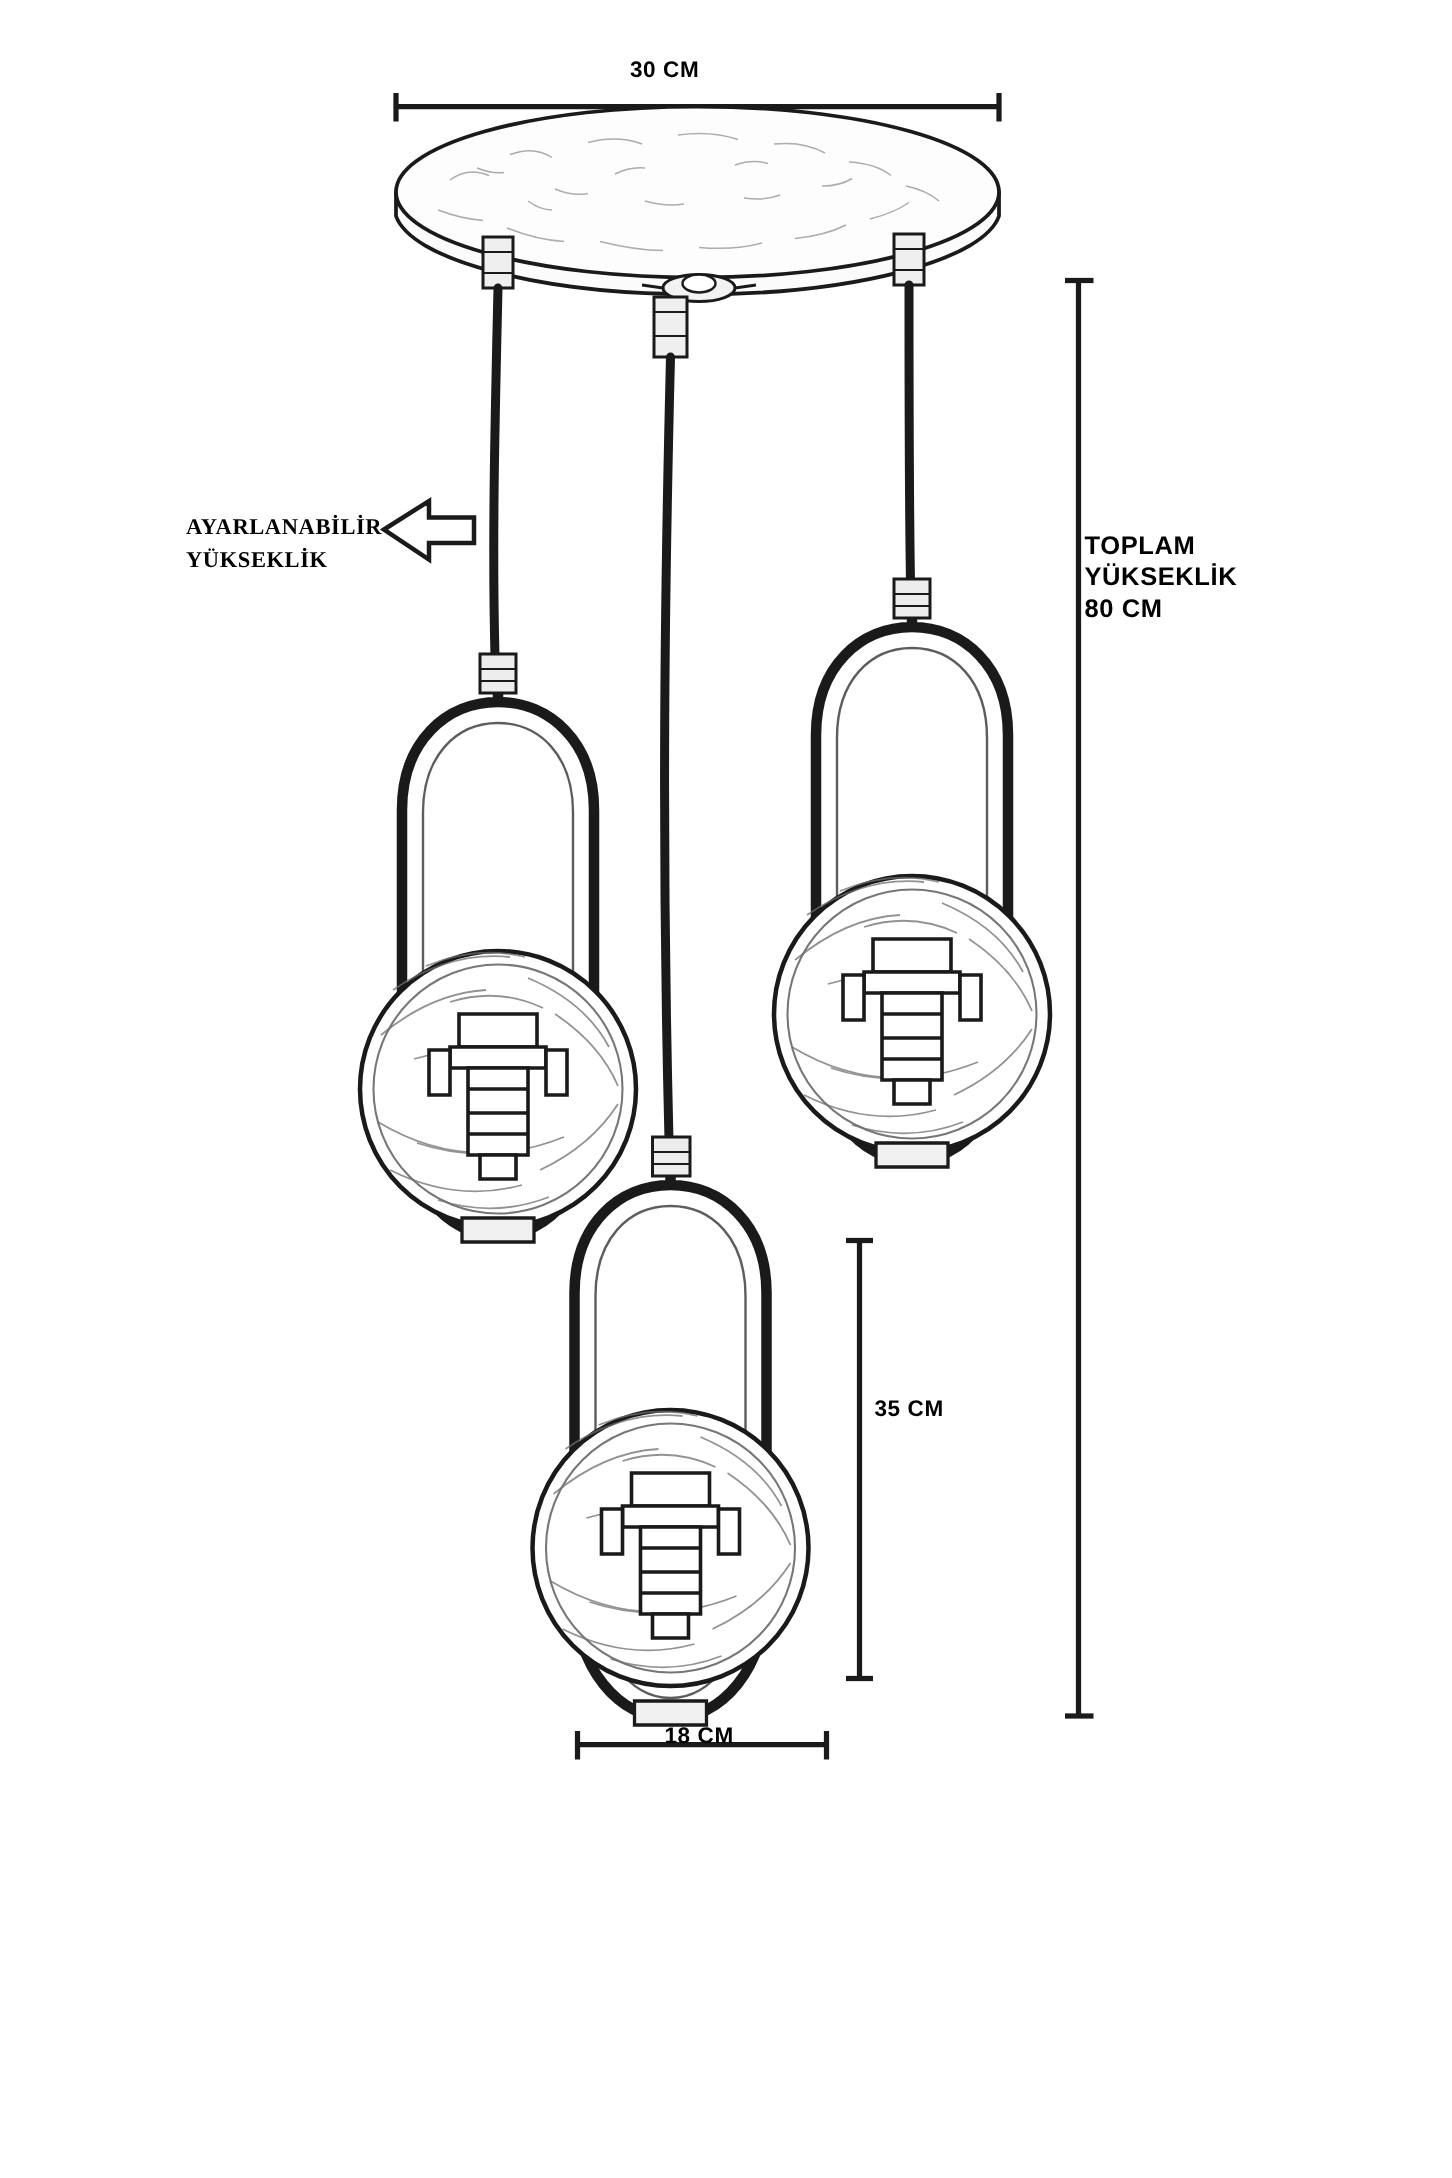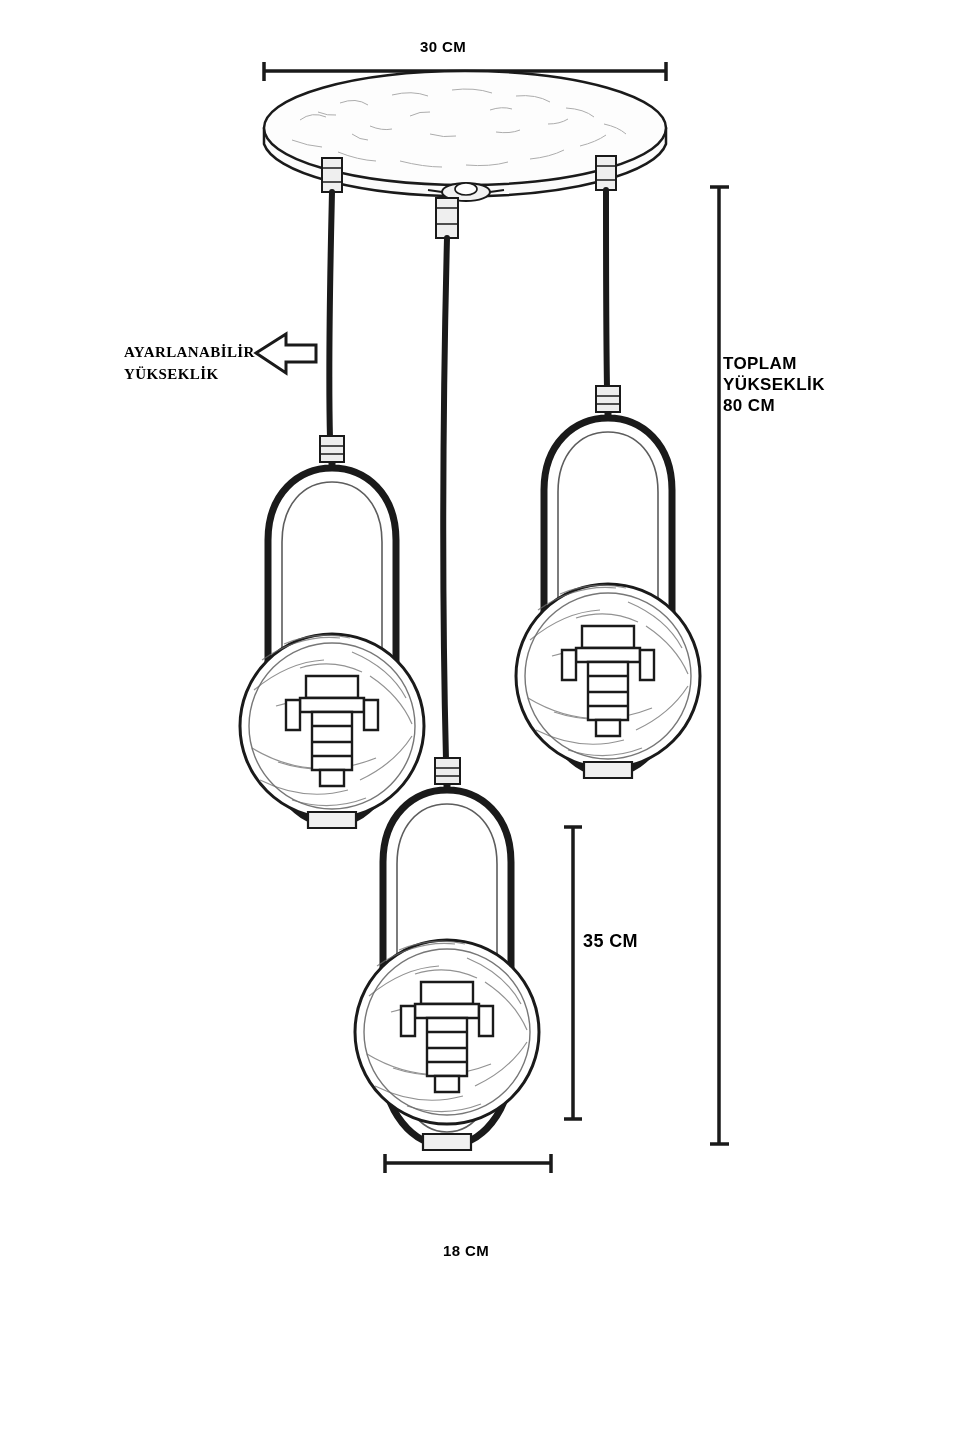--- a/index.html
+++ b/index.html
@@ -33,25 +33,25 @@
   #label-total-height {
     left: 685px;
     top: 353px;
     font-size: 17px;
     line-height: 21px;
     margin-left: 38px;
   }
   #label-shade-height {
     left: 583px;
     top: 931px;
-    font-size: 18px;
+    font-size: 15px;
   }
   #label-shade-width {
     left: 443px;
-    top: 1242px;
+    top: 1149px;
     font-size: 15px;
   }
   #label-adjustable {
     left: 124px;
     top: 341px;
     font-size: 15px;
     line-height: 22px;
     font-family: Liberation Serif, serif;
   }
   #drawing {

